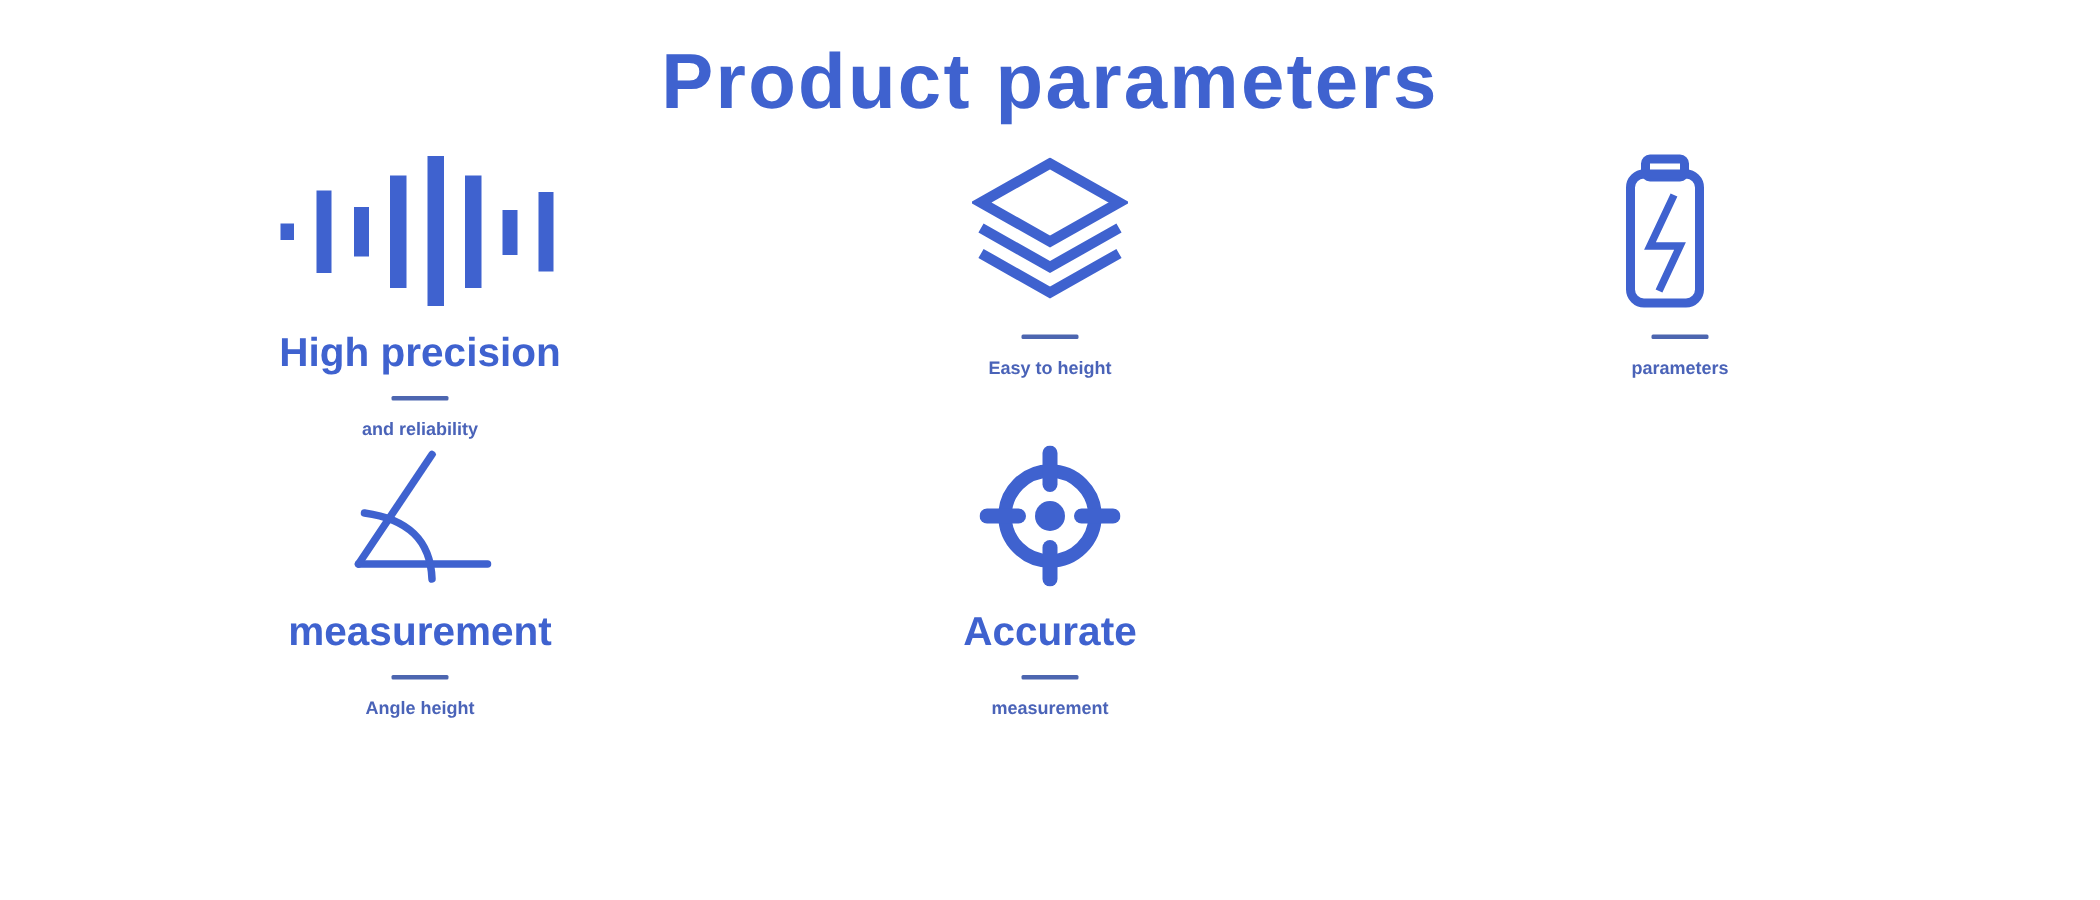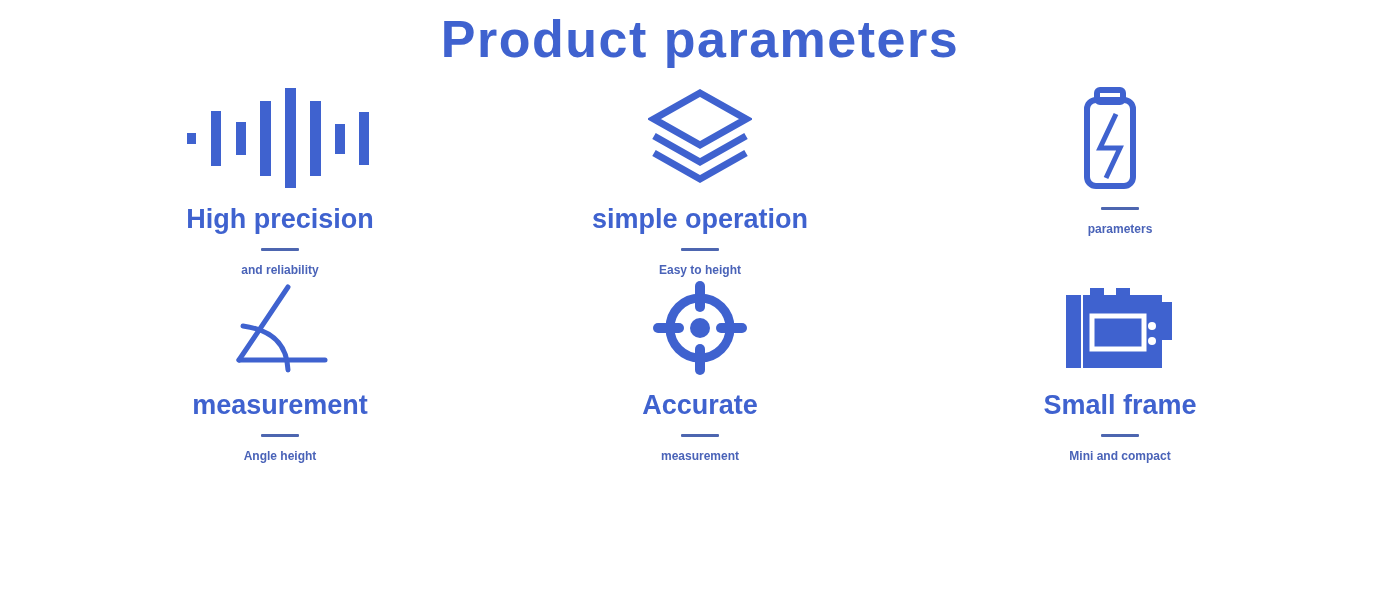--- a/index.html
+++ b/index.html
@@ -19,21 +19,21 @@
     height: 600px;
     background: #ffffff;
   }
   .page-title {
     text-align: center;
     font-size: 52px;
     font-weight: bold;
     color: #3f62cf;
     letter-spacing: 1.5px;
     margin: 0;
-    padding-top: 10px;
+    padding-top: 26px;
     line-height: 1.15;
   }
   .grid {
     display: grid;
     grid-template-columns: repeat(3, 1fr);
     grid-template-rows: repeat(2, 1fr);
     width: 1260px;
     margin: 14px auto 0 auto;
   }
   .cell {
@@ -108,21 +108,20 @@
     <div class="cell">
       <div class="icon-box">
         <svg width="104" height="98" viewBox="0 0 104 98" aria-hidden="true">
           <g fill="none" stroke="#3f62cf" stroke-width="7" stroke-linejoin="miter">
             <polygon points="52,4 98,30 52,56 6,30"></polygon>
             <polyline points="6,47 52,73 98,47"></polyline>
             <polyline points="6,64 52,90 98,64"></polyline>
           </g>
         </svg>
       </div>
-      <div class="feat-title">simple operation</div>
       <div class="divider"></div>
       <div class="feat-sub">Easy to height</div>
     </div>
 
     <div class="cell">
       <div class="icon-box">
         <svg width="74" height="104" viewBox="0 0 74 104" aria-hidden="true">
           <g fill="none" stroke="#3f62cf" stroke-width="6">
             <rect x="14" y="4" width="26" height="12" rx="3"></rect>
             <rect x="4" y="14" width="46" height="86" rx="9"></rect>
@@ -160,38 +159,15 @@
             <line x1="5" y1="47" x2="26" y2="47"></line>
             <line x1="68" y1="47" x2="89" y2="47"></line>
           </g>
         </svg>
       </div>
       <div class="feat-title">Accurate</div>
       <div class="divider"></div>
       <div class="feat-sub">measurement</div>
     </div>
 
-    <div class="cell row2">
-      <div class="icon-box">
-        <svg width="112" height="84" viewBox="0 0 112 84" aria-hidden="true">
-          <g fill="#3f62cf">
-            <rect x="26" y="2" width="14" height="8"></rect>
-            <rect x="52" y="2" width="14" height="8"></rect>
-            <rect x="88" y="16" width="20" height="38"></rect>
-            <rect x="2" y="9" width="96" height="73"></rect>
-          </g>
-          <g fill="none" stroke="#ffffff" stroke-width="5">
-            <rect x="28" y="30" width="52" height="33"></rect>
-            <line x1="18" y1="9" x2="18" y2="82" stroke-width="2"></line>
-          </g>
-          <g fill="#ffffff">
-            <circle cx="88" cy="40" r="4"></circle>
-            <circle cx="88" cy="55" r="4"></circle>
-          </g>
-        </svg>
-      </div>
-      <div class="feat-title">Small frame</div>
-      <div class="divider"></div>
-      <div class="feat-sub">Mini and compact</div>
-    </div>
 
   </div>
 </div>
 
 </body></html>

